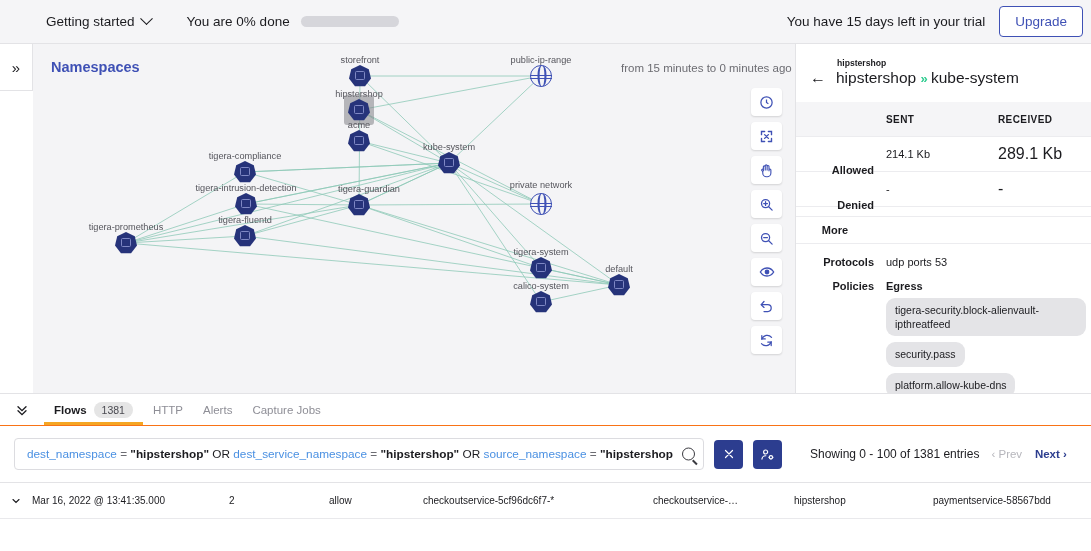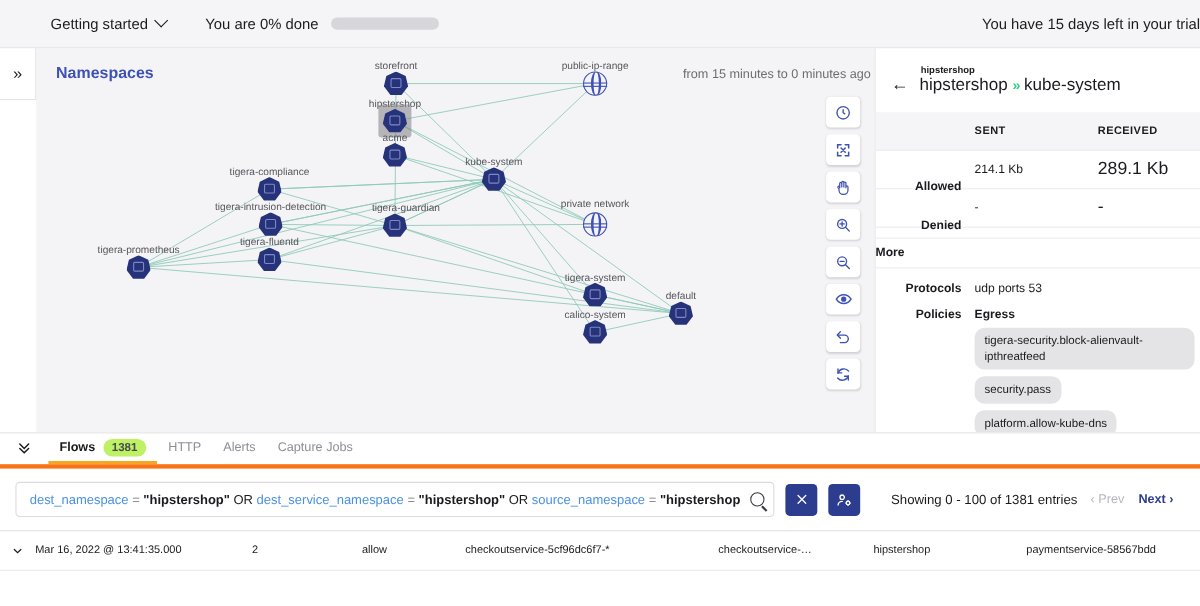--- a/index.html
+++ b/index.html
@@ -123,45 +123,45 @@
 
   .dp-table { position:absolute; top:58px; left:0; width: 296px; }
   .dp-row { display:flex; align-items:center; height: 35px; border-bottom: 1px solid #ececef; }
   .dp-row.header { background:#f5f5f7; }
   .dp-c0 { width: 90px; text-align:right; padding-right: 12px; font-size: 11px; font-weight:700; color:#1b1b1f;margin-top:32px; }
   .dp-c1 { width: 112px; font-size: 11px; color:#1b1b1f; }
   .dp-c2 { width: 94px; font-size: 16px; color:#1b1b1f; }
   .dp-row.header .dp-c1, .dp-row.header .dp-c2 { font-weight:700; font-size:10px; letter-spacing:.4px; }
   .dp-spacer { height: 10px; border-bottom:1px solid #ececef; }
   .dp-more { height: 27px; display:flex; align-items:center; border-bottom:1px solid #ececef; }
-  .dp-more span { width:90px; text-align:left; padding-right:12px; font-size:11px; font-weight:700; color:#1b1b1f; }
+  .dp-more span { width:90px; text-align:center; padding-right:12px; font-size:11px; font-weight:700; color:#1b1b1f; }
 
   .dp-kv { display:flex; padding-top: 12px; }
   .dp-key { width: 90px; text-align:right; padding-right:12px; font-size:11px; font-weight:700; color:#1b1b1f; }
   .dp-val { font-size:11px; color:#1b1b1f; }
   .dp-dir { font-size:11px; font-weight:700; color:#1b1b1f; margin-bottom:6px; }
   .chip {
     display:inline-block; background:#e4e4e7; border-radius:9px;
     padding: 5px 9px; font-size: 10.5px; color:#1b1b1f; margin-bottom: 6px;
     line-height: 1.35; max-width: 200px;
   }
 
   
   .bottom {
     position: absolute; top: 393px; left: 0; width: 1091px; height: 158px;
     background:#ffffff; border-top: 1px solid #e3e3e6;
   }
-  .tabs { height: 32px; display:flex; align-items:flex-end; border-bottom:4px solid #f97316; padding-left: 14px; }
+  .tabs { height: 32px; display:flex; align-items:flex-end; border-bottom:1px solid #f97316; padding-left: 14px; }
   .tab-collapse { display:flex; align-items:center; height:31px; margin-right:14px; cursor:pointer; color:#1b1b1f; font-size:14px; }
   .tab {
     display:flex; align-items:center; gap:7px; height: 31px;
     padding: 0 10px; font-size: 11.5px; color:#8e8e96; cursor:pointer;
   }
   .tab.active { color:#1b1b1f; font-weight:700; box-shadow: inset 0 -3px 0 #f5a623; }
-  .badge { background:#bef264; border-radius:9px; padding:2px 8px; font-size:10.5px; color:#4a4a51; font-weight:700;text-align:right; }
+  .badge { background:#e5e5e5; border-radius:9px; padding:2px 8px; font-size:10.5px; color:#4a4a51; font-weight:400;text-align:right; }
 
   .filterbar { display:flex; align-items:center; height: 56px; padding: 0 14px; }
   .search-wrap {
     position: relative; width: 690px; height: 32px;
     border:1px solid #dcdce0; border-radius:4px; background:#fff;
     display:flex; align-items:center; padding: 0 30px 0 12px; overflow:hidden;
   }
   .q { font-size: 11.8px; white-space: nowrap; color:#1b1b1f; }
   .q .field { color:#4a90e2; }
   .q .op { color:#6c6c72; }
@@ -202,20 +202,21 @@
 <div id="app">
 
   <div class="topbar">
     <div class="getting-started">
       <span>Getting started</span>
       <span class="chev-down"></span>
     </div>
     <span class="done-text">You are 0% done</span>
     <div class="progress-track"></div>
     <span class="trial-text">You have 15 days left in your trial</span>
+    <button class="upgrade-btn">Upgrade</button>
   </div>
 
   <div class="collapse-handle">
     <span class="dchev">»</span>
   </div>
 
   <div class="graph-panel">
     <svg class="graph-svg" id="edges-svg">
         <line x1="327" y1="32" x2="508" y2="32" stroke="#8ec9b7" stroke-width="0.8"></line>
         <line x1="327" y1="32" x2="416" y2="119" stroke="#8ec9b7" stroke-width="0.8"></line>

